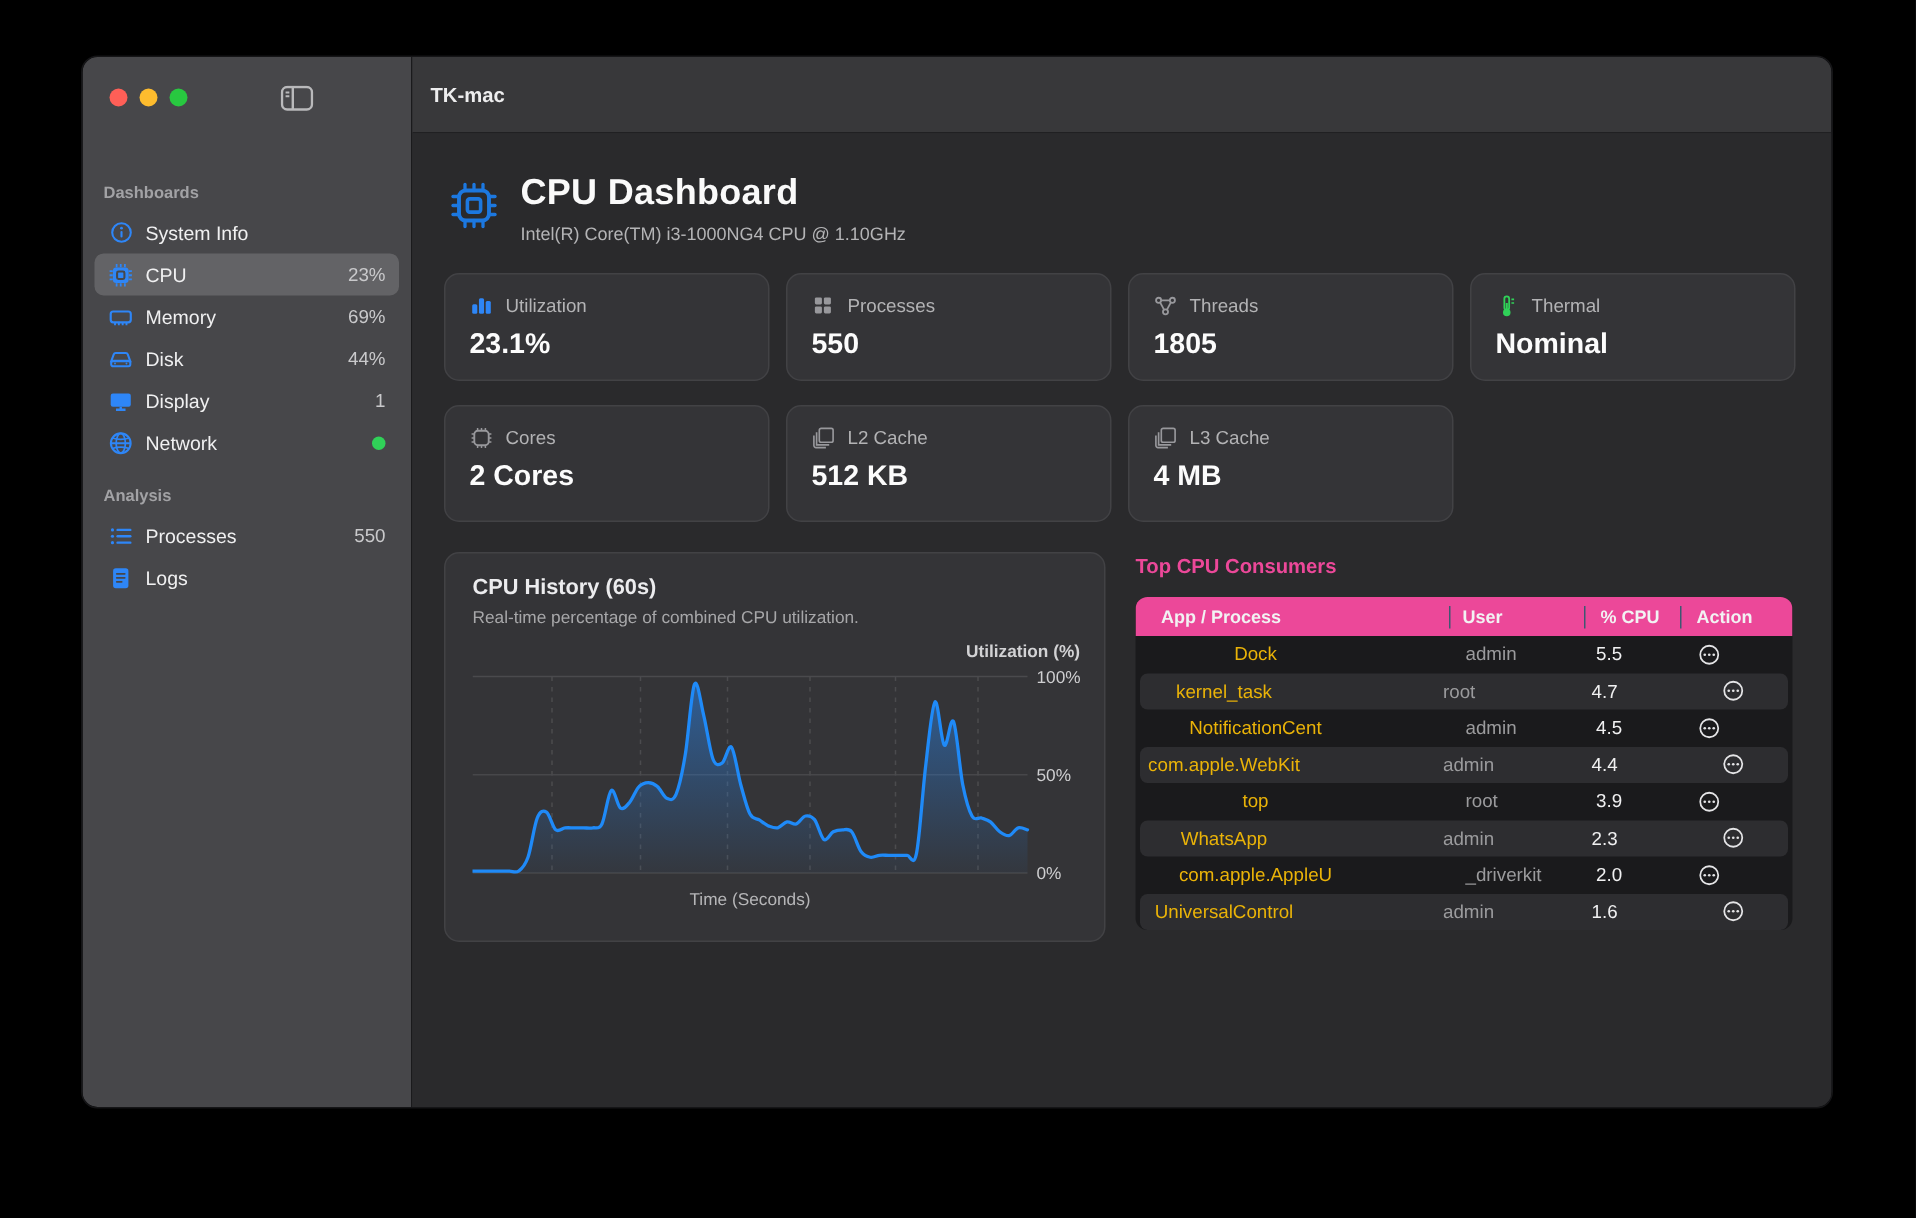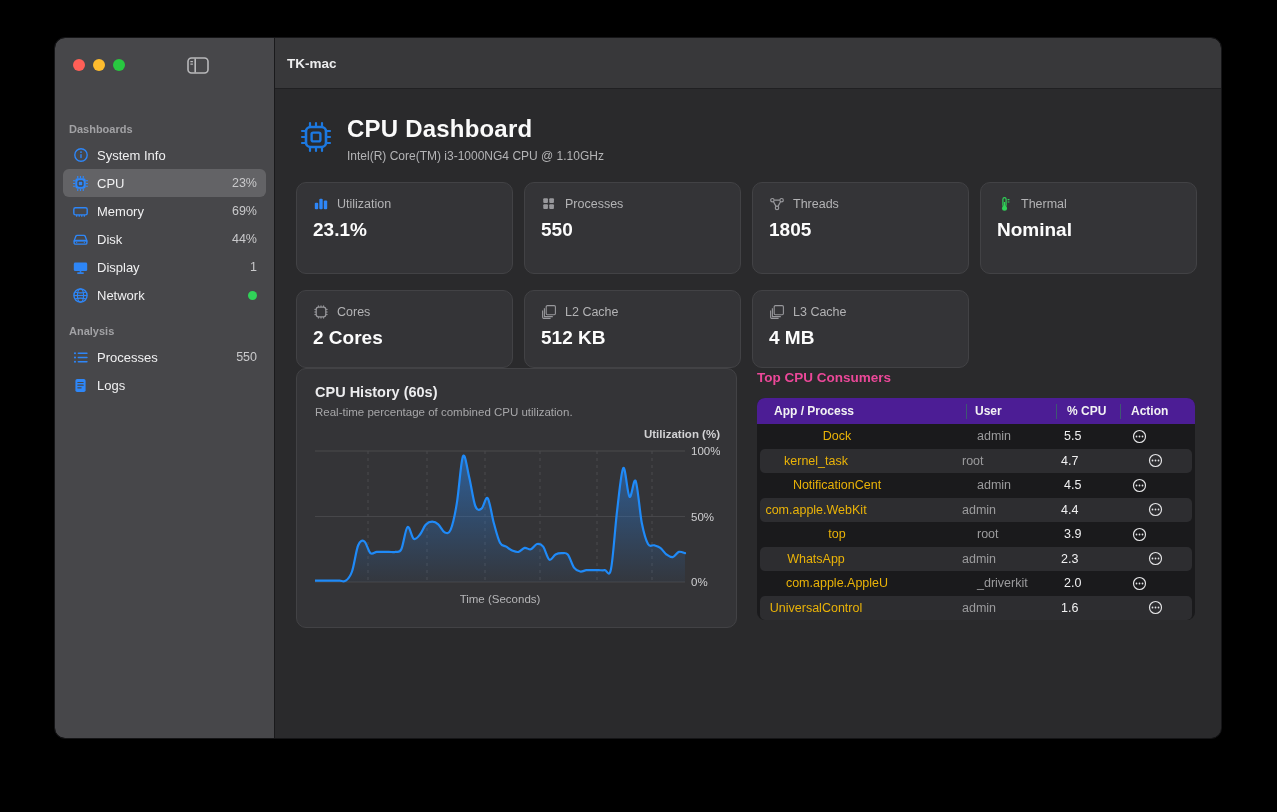--- a/index.html
+++ b/index.html
@@ -34,21 +34,21 @@
   .titlebar .wt{ font-size:13.5px; font-weight:bold; color:#ededee; }
   .content{ flex:1; background:#2a2a2c; position:relative; }
 
   .page-header{ position:absolute; left:24px; top:26px; display:flex; }
   .page-header .big-icn{ width:34px; height:34px; color:#1c78e0; margin-top:5px; }
   .ph-text{ margin-left:14px; }
   .ph-title{ font-size:24px; font-weight:bold; color:#fafafa; letter-spacing:.2px; }
   .ph-sub{ font-size:12px; color:#b4b4b6; margin-top:6px; }
 
   .cards{ position:absolute; left:21px; top:93px; width:901px; display:flex; flex-wrap:wrap; }
-  .stat-card{ width:217px; height:92px; background:#343437; border:1px solid #424245;
+  .stat-card{ width:217px; height:72px; background:#343437; border:1px solid #424245;
     border-radius:10px; margin:0 11px 16px 0; padding:13px 16px; }
   .stat-card:nth-child(4n){ margin-right:0; }
   .stat-card.r2{ height:78px; }
   .sc-top{ display:flex; align-items:center; }
   .sc-icn{ width:16px; height:16px; display:flex; }
   .sc-label{ margin-left:8px; font-size:12.5px; color:#b3b3b5; }
   .sc-value{ margin-top:7px; font-size:19px; font-weight:bold; color:#fcfcfc; }
 
   
   .chart-card{ position:absolute; left:21px; top:279px; width:441px; height:260px;
@@ -389,21 +389,21 @@
           <text x="405" y="12" text-anchor="end" font-size="11.5" fill="#d2d2d4" font-weight="bold">Utilization (%)</text>
           <text x="376" y="29" font-size="11.5" fill="#cfcfd1">100%</text>
           <text x="376" y="94.5" font-size="11.5" fill="#cfcfd1">50%</text>
           <text x="376" y="160" font-size="11.5" fill="#cfcfd1">0%</text>
           <text x="185" y="177" text-anchor="middle" font-size="11.5" fill="#b6b6b8">Time (Seconds)</text>
         </svg>
       </div>
 
       <div class="table-title">Top CPU Consumers</div>
       <div class="ptable">
-        <div class="thead" style="background: #4c1d95;">
+        <div class="thead" style="background: #ec4899;">
           <span class="th th-app">App / Process</span>
           <span class="th th-user">User</span>
           <span class="th th-cpu">% CPU</span>
           <span class="th th-action">Action</span>
         </div>
         <div id="table-body">
             <div class="trow">
               <span class="cell-app">Dock</span>
               <span class="cell-user">admin</span>
               <span class="cell-cpu">5.5</span>

